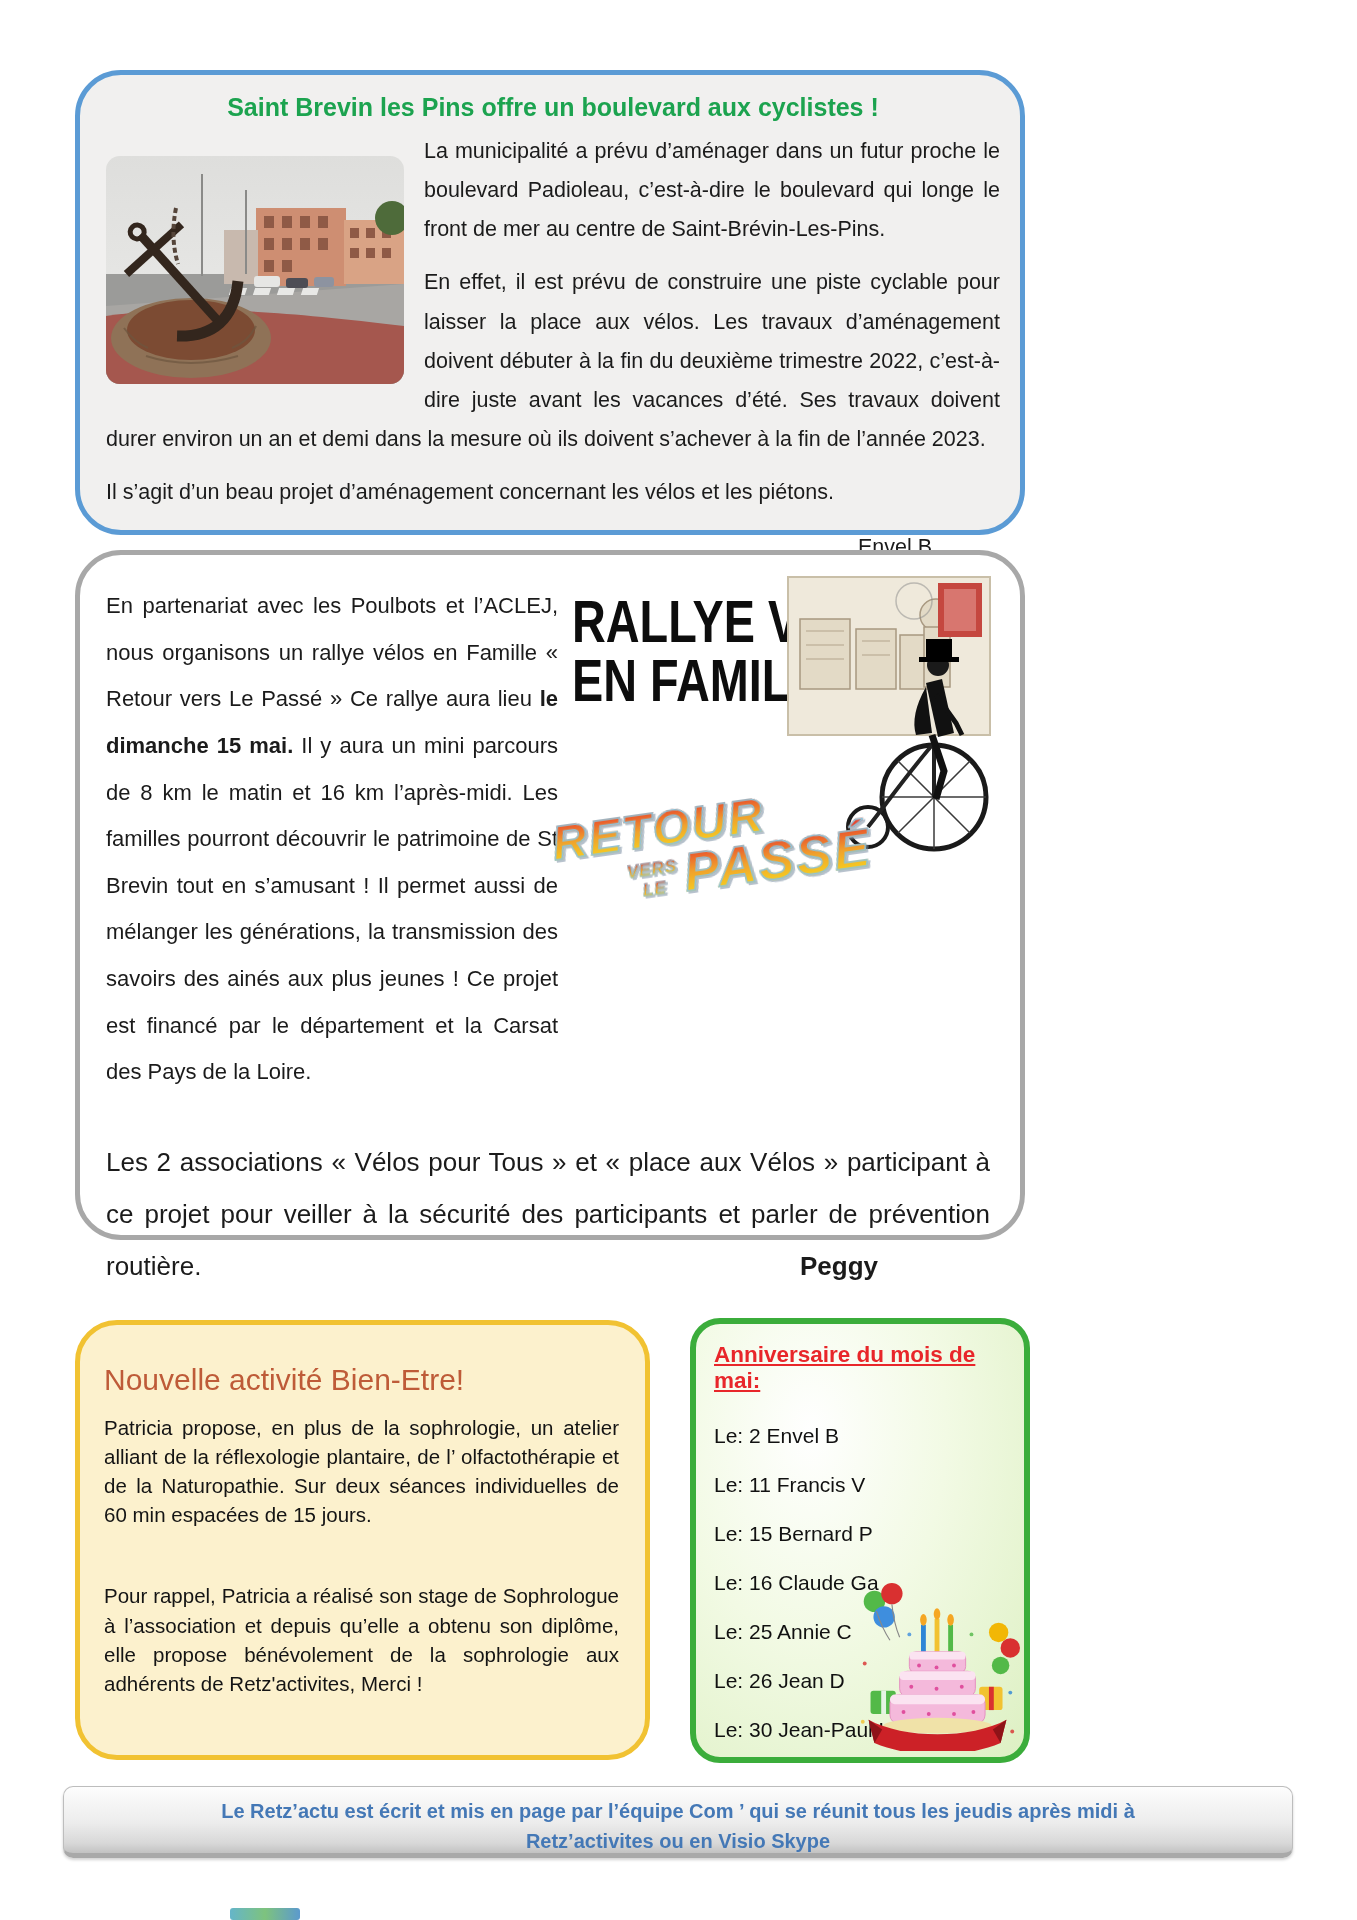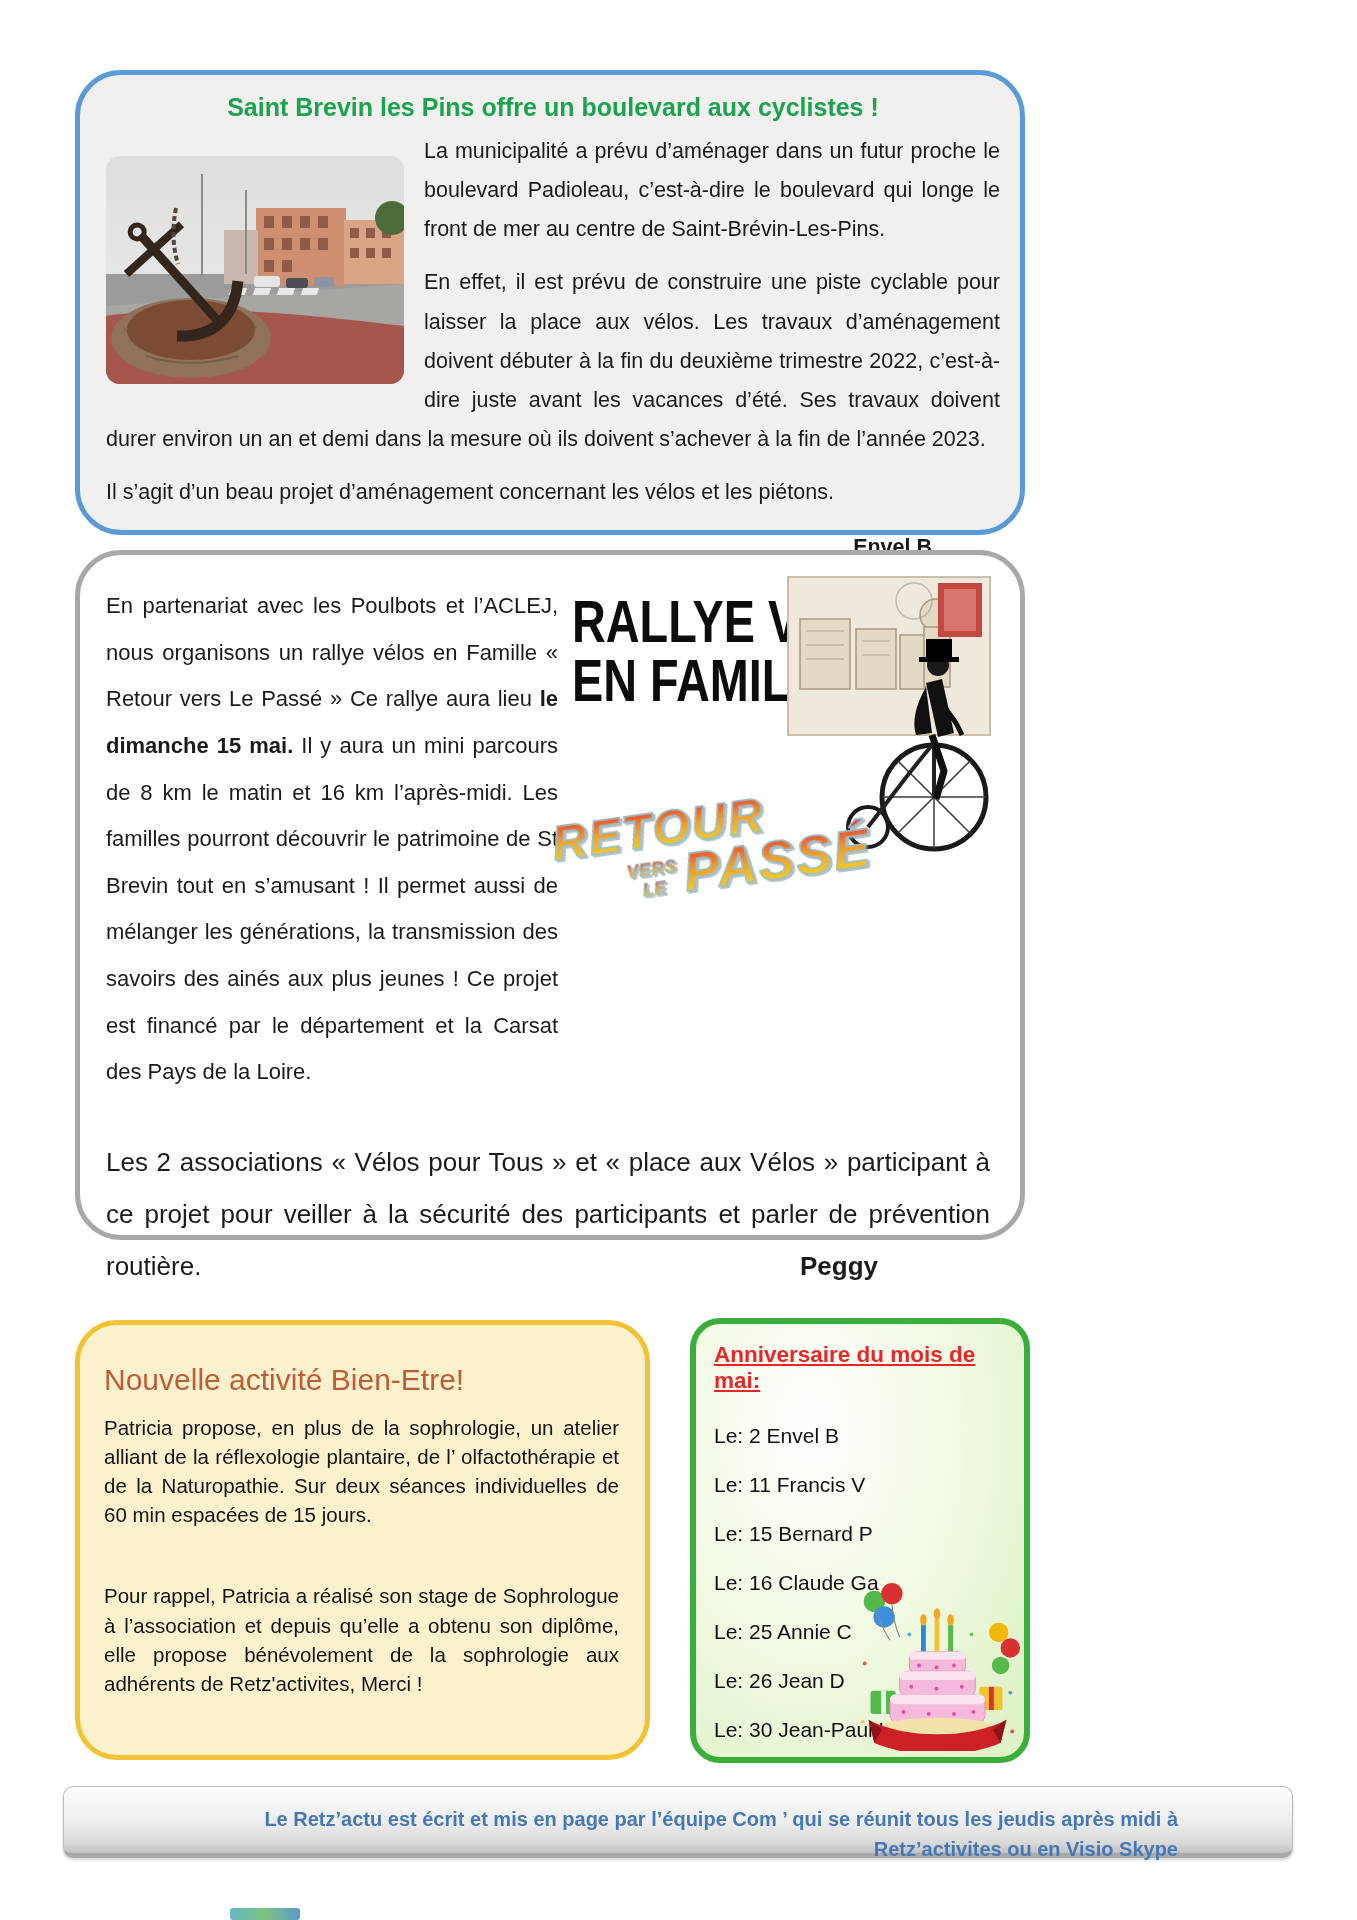--- a/index.html
+++ b/index.html
@@ -11,21 +11,21 @@
 
   
   .box1{left:75px;top:70px;width:950px;height:465px;background:#f1f0ef;
         border:5px solid #5b9bd5;border-radius:46px;padding:16px 20px 10px 26px;}
   .box1-title{text-align:center;font-size:25px;font-weight:bold;color:#1ca34f;margin:2px 0 10px 0;}
   .box1-body{font-size:21.5px;line-height:1.82;text-align:justify;}
   .box1 p{margin:0 0 14px 0;}
   .street-photo{float:left;width:298px;height:228px;margin:24px 20px 8px 0;border-radius:14px;
         overflow:hidden;box-shadow:inset 0 0 14px 8px #f1f0ef;}
   .street-photo svg{display:block;}
-  .sig-right{text-align:right;font-weight:bold;padding-right:68px;margin-top:16px;}
+  .sig-right{text-align:right;font-weight:normal;padding-right:68px;margin-top:16px;}
 
   
   .box2{left:75px;top:550px;width:950px;height:690px;background:#ffffff;
         border:5px solid #a8a8a8;border-radius:46px;padding:28px 30px 20px 26px;}
   .box2-top{display:flex;min-height:500px;}
   .box2-text{width:452px;flex:0 0 452px;font-size:22px;line-height:2.12;text-align:justify;}
   .box2-visual{flex:1;position:relative;}
   .rallye-title{position:absolute;left:14px;top:10px;font-size:60px;line-height:0.98;
         font-weight:900;color:#0d0d0d;transform:scaleX(0.78);transform-origin:left top;
         white-space:nowrap;letter-spacing:0px;}
@@ -57,21 +57,21 @@
   .box4-title{font-size:22.5px;font-weight:bold;color:#e8262a;text-decoration:underline;
         margin:0 0 30px 0;}
   .bday{font-size:21px;margin-bottom:25px;color:#111;}
   .cake-art{position:absolute;right:4px;bottom:2px;}
 
   
   .footer-bar{left:63px;top:1786px;width:1230px;height:72px;border-radius:10px;
         background:linear-gradient(180deg,#fdfdfd 0%,#ececec 55%,#d8d8d8 85%,#c2c2c2 100%);
         border:1px solid #bdbdbd;border-bottom:5px solid #a9a9a9;
         box-shadow:0 2px 3px rgba(0,0,0,0.18);}
-  .footer-text{max-width:1000px;margin:8px auto;padding-top:9px;text-align:right;
+  .footer-text{max-width:1000px;margin:0 auto;padding-top:9px;text-align:center;
         font-size:20px;font-weight:bold;color:#4478b6;line-height:1.5;}
 
   .next-page-peek{position:absolute;left:230px;top:1908px;width:70px;height:12px;border-radius:3px;
         background:linear-gradient(90deg,#4aa8c0,#67b867,#3f88c5);opacity:.85;}
 </style>
 </head>
 <body>
 
 <div class="page">
 

